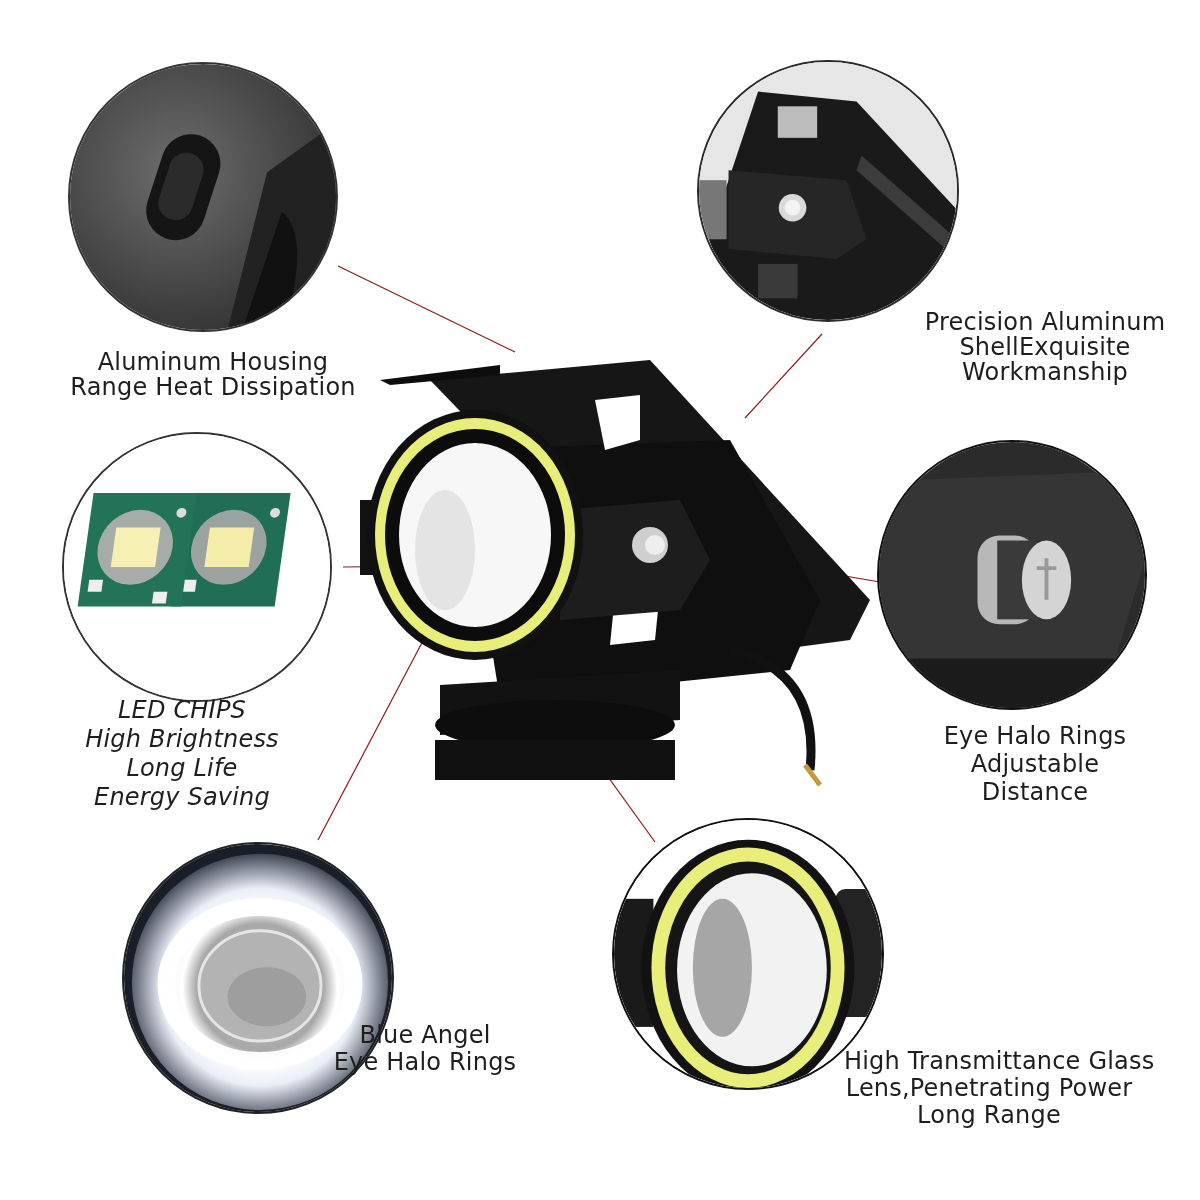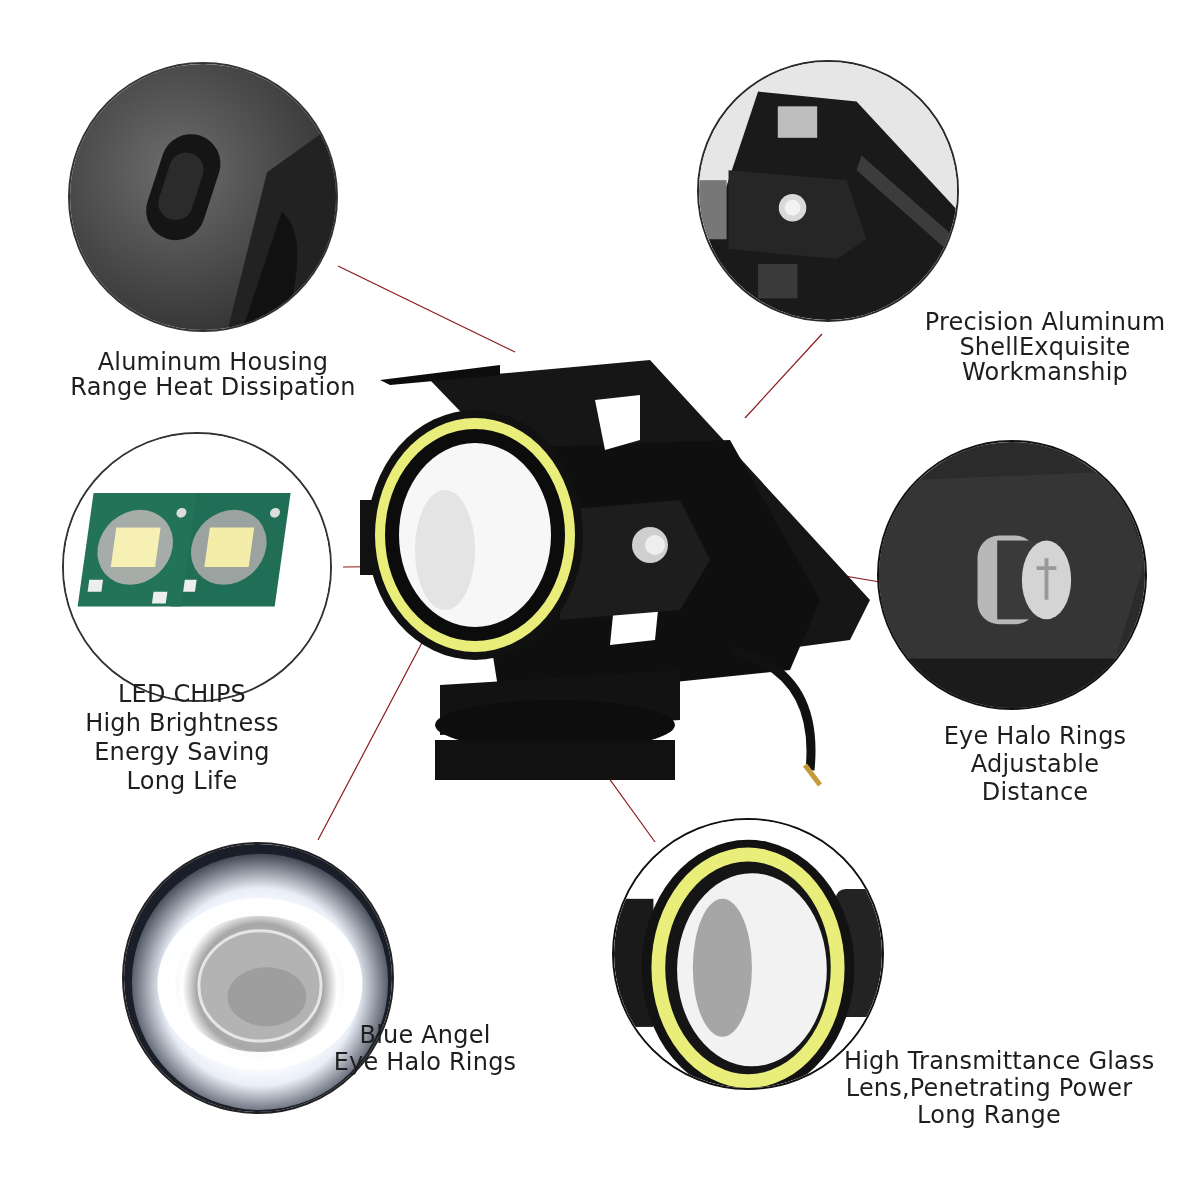--- a/index.html
+++ b/index.html
@@ -179,25 +179,25 @@
     <span>Aluminum Housing</span>
     <span>Range Heat Dissipation</span>
   </div>
 
   <div class="label" style="left:920px; top:310px; width:250px;">
     <span>Precision Aluminum</span>
     <span>ShellExquisite</span>
     <span>Workmanship</span>
   </div>
 
-  <div class="label" style="left:82px; top:680px; width:200px; line-height:29px;">
+  <div class="label" style="left:82px; top:696px; width:200px; line-height:29px;font-style:italic;">
     <span>LED CHIPS</span>
     <span>High Brightness</span>
+    <span>Long Life</span>
     <span>Energy Saving</span>
-    <span>Long Life</span>
   </div>
 
   <div class="label" style="left:930px; top:722px; width:210px; line-height:28px;">
     <span>Eye Halo Rings</span>
     <span>Adjustable</span>
     <span>Distance</span>
   </div>
 
   <div class="label" style="left:330px; top:1022px; width:190px; line-height:27px;">
     <span>Blue Angel</span>

